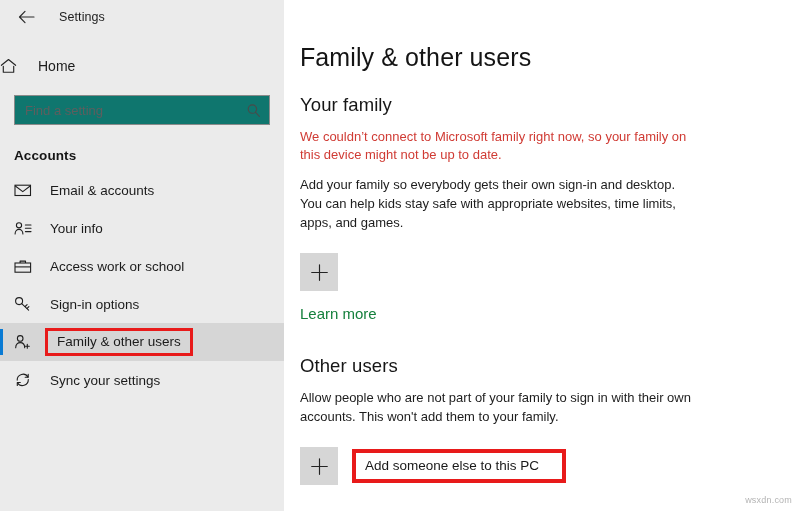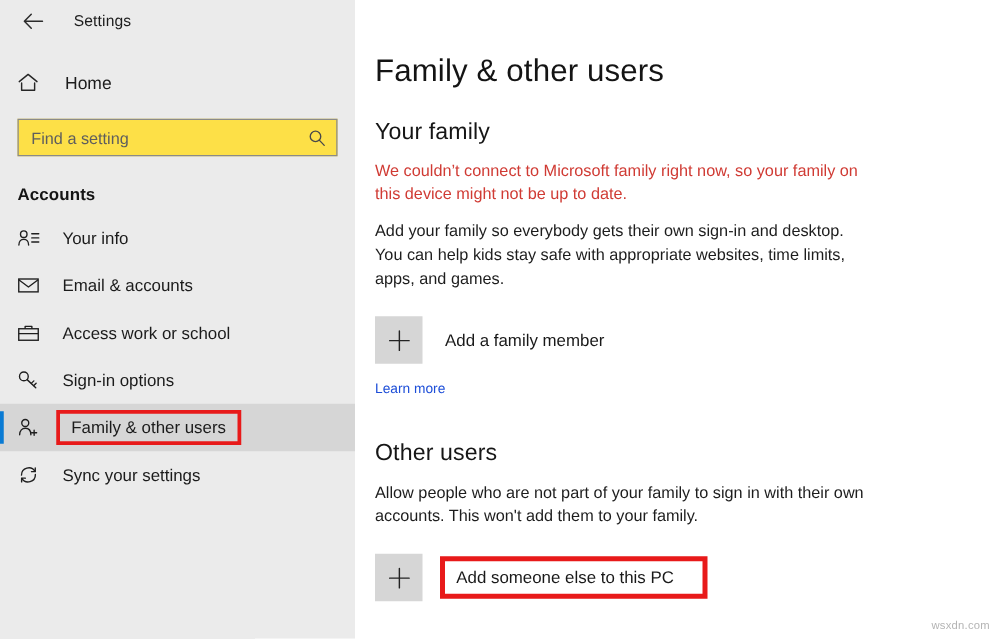--- a/index.html
+++ b/index.html
@@ -56,40 +56,39 @@
     color: #1d1d1d;
     margin-left: 20px;
     letter-spacing: .1px;
   }
 
   .home-row {
     display: flex;
     align-items: center;
     height: 34px;
     margin-top: 15px;
-    padding-left: 14px;
     cursor: pointer;
   }
   .home-row .ico {
     width: 28px;
     display: flex;
     align-items: center;
     justify-content: flex-start;
     color: #262626;
   }
   .home-row .label {
     font-size: 14px;
     color: #1c1c1c;
     margin-left: 10px;
   }
 
   .search-wrap {
     margin: 12px 14px 0 14px;
     height: 30px;
-    background: #fde047;
+    background: #0f766e;
     border: 1px solid #8a8a8a;
     display: flex;
     align-items: center;
     padding: 0 8px 0 10px;
   }
   .search-wrap input {
     flex: 1;
     border: none;
     outline: none;
     background: transparent;
@@ -219,22 +218,22 @@
     white-space: nowrap;
   }
   .add-row.highlighted .add-label {
     border: 4px solid #e81a1a;
     padding: 5px 23px 6px 9px;
     margin-left: 14px;
   }
 
   .link {
     display: inline-block;
-    color: #1d4ed8;
-    font-size: 11px;
+    color: #15803d;
+    font-size: 15px;
     margin-top: 14px;
     text-decoration: none;
     cursor: pointer;
   }
 
   .sec-other { margin-top: 32px; }
 
   .watermark {
     position: absolute;
     right: 8px;
@@ -279,37 +278,37 @@
         </svg>
       </span>
     </div>
 
     <div class="section-title">Accounts</div>
 
     <div class="navlist">
 
       <div class="navitem">
         <span class="ico">
+          <svg width="18" height="14" viewBox="0 0 18 14" fill="none" stroke="currentColor" stroke-width="1.1">
+            <rect x="1" y="2.2" width="15.5" height="10.3"></rect>
+            <path d="M1 2.8 L8.75 8.6 L16.5 2.8" stroke-linejoin="round"></path>
+          </svg>
+        </span>
+        <span class="label">Email &amp; accounts</span>
+      </div>
+
+      <div class="navitem">
+        <span class="ico">
           <svg width="18" height="15" viewBox="0 0 18 15" fill="none" stroke="currentColor" stroke-width="1.1">
             <circle cx="5" cy="4.3" r="2.6"></circle>
             <path d="M1.1 13 C1.1 9.9 2.9 8.4 5 8.4 C7.1 8.4 8.9 9.9 8.9 13" stroke-linecap="round"></path>
             <path d="M11.4 4 H17 M11.4 7.3 H17 M11.4 10.6 H17" stroke-linecap="round"></path>
           </svg>
         </span>
         <span class="label">Your info</span>
-      </div>
-
-      <div class="navitem">
-        <span class="ico">
-          <svg width="18" height="14" viewBox="0 0 18 14" fill="none" stroke="currentColor" stroke-width="1.1">
-            <rect x="1" y="2.2" width="15.5" height="10.3"></rect>
-            <path d="M1 2.8 L8.75 8.6 L16.5 2.8" stroke-linejoin="round"></path>
-          </svg>
-        </span>
-        <span class="label">Email &amp; accounts</span>
       </div>
 
       <div class="navitem">
         <span class="ico">
           <svg width="18" height="15" viewBox="0 0 18 15" fill="none" stroke="currentColor" stroke-width="1.1">
             <rect x="1" y="4" width="15.6" height="9.2"></rect>
             <path d="M6.1 4 V2.1 H11.5 V4" stroke-linejoin="round"></path>
             <path d="M1 7.9 H16.6"></path>
           </svg>
         </span>
@@ -363,21 +362,20 @@
     <p class="error-text">We couldn’t connect to Microsoft family right now, so your family on this device might not be up to date.</p>
 
     <p class="body-text">Add your family so everybody gets their own sign-in and desktop. You can help kids stay safe with appropriate websites, time limits, apps, and games.</p>
 
     <div class="add-row">
       <span class="plus-box">
         <svg width="19" height="19" viewBox="0 0 19 19" fill="none" stroke="#232323" stroke-width="1.15">
           <path d="M9.5 1.7 V17.3 M1.7 9.5 H17.3" stroke-linecap="round"></path>
         </svg>
       </span>
-      <span class="add-label">Add a family member</span>
     </div>
 
     <a class="link">Learn more</a>
 
     <div class="sec-other">
       <h2 class="h2" style="margin-top:0">Other users</h2>
 
       <p class="body-text">Allow people who are not part of your family to sign in with their own accounts. This won't add them to your family.</p>
 
       <div class="add-row highlighted">

